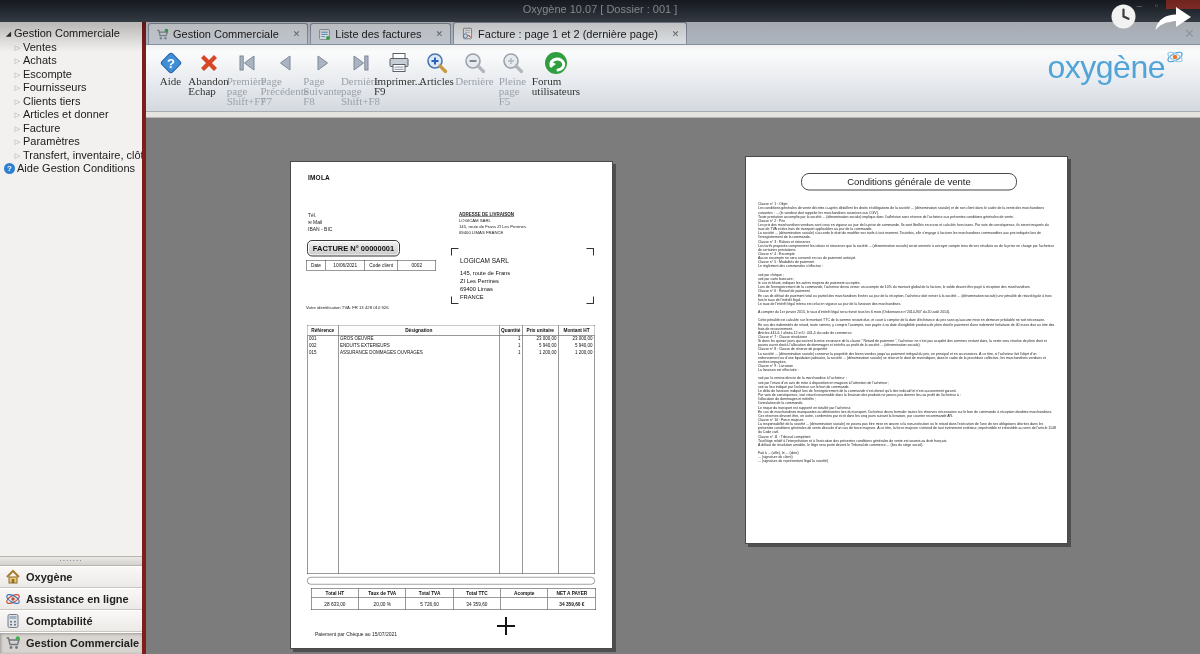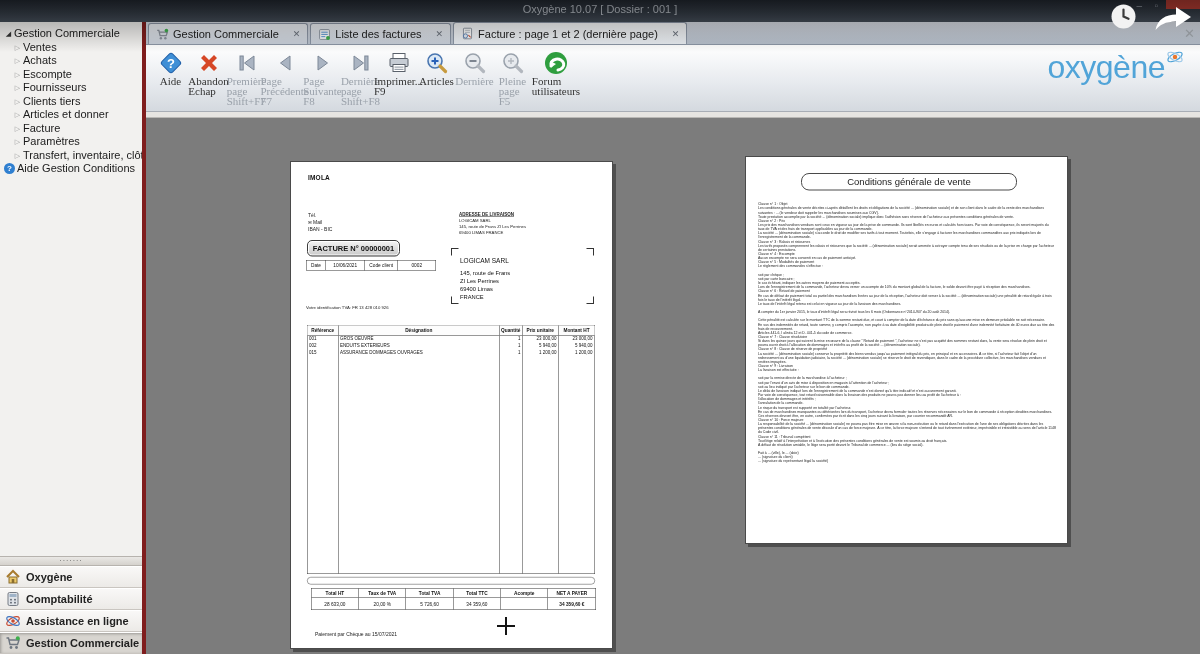--- a/index.html
+++ b/index.html
@@ -228,36 +228,36 @@
       <div class="module">
         <svg width="16" height="16" viewBox="0 0 16 16">
             <path d="M2 8 L8 2 L14 8" fill="none" stroke="#a87b2e" stroke-width="2"></path>
             <rect x="4" y="8" width="8" height="6" fill="#ecc96b" stroke="#8a6d2f"></rect>
             <rect x="6.7" y="10" width="2.6" height="4" fill="#8a6d2f"></rect>
           </svg>
         <span>Oxygène</span>
       </div>
       <div class="module">
         <svg width="16" height="16" viewBox="0 0 16 16">
+            <ellipse cx="8" cy="8" rx="7" ry="3.2" fill="none" stroke="#c84b32" stroke-width="1.2" transform="rotate(-30 8 8)"></ellipse>
+            <ellipse cx="8" cy="8" rx="7" ry="3.2" fill="none" stroke="#3f74c0" stroke-width="1.2" transform="rotate(30 8 8)"></ellipse>
+            <circle cx="8" cy="8" r="1.8" fill="#c84b32"></circle>
+          </svg>
+        <span>Assistance en ligne</span>
+      </div>
+      <div class="module">
+        <svg width="16" height="16" viewBox="0 0 16 16">
             <rect x="3" y="1.5" width="10" height="13" rx="1.5" fill="#dfe3e8" stroke="#767c85"></rect>
             <rect x="4.5" y="3" width="7" height="3" fill="#9fb3c8"></rect>
             <circle cx="6" cy="8.7" r=".9" fill="#5a616b"></circle>
             <circle cx="10" cy="8.7" r=".9" fill="#5a616b"></circle>
             <circle cx="6" cy="11.7" r=".9" fill="#5a616b"></circle>
             <circle cx="10" cy="11.7" r=".9" fill="#5a616b"></circle>
           </svg>
         <span>Comptabilité</span>
-      </div>
-      <div class="module">
-        <svg width="16" height="16" viewBox="0 0 16 16">
-            <ellipse cx="8" cy="8" rx="7" ry="3.2" fill="none" stroke="#c84b32" stroke-width="1.2" transform="rotate(-30 8 8)"></ellipse>
-            <ellipse cx="8" cy="8" rx="7" ry="3.2" fill="none" stroke="#3f74c0" stroke-width="1.2" transform="rotate(30 8 8)"></ellipse>
-            <circle cx="8" cy="8" r="1.8" fill="#c84b32"></circle>
-          </svg>
-        <span>Assistance en ligne</span>
       </div>
       <div class="module selected">
         <svg width="16" height="16" viewBox="0 0 16 16">
             <path d="M1.5 3 H3.5 L5 9.5 H12.5 L14 5 H4" fill="none" stroke="#6e7680" stroke-width="1.4"></path>
             <circle cx="6" cy="12.5" r="1.4" fill="#6e7680"></circle>
             <circle cx="11.5" cy="12.5" r="1.4" fill="#6e7680"></circle>
             <circle cx="12.8" cy="3.2" r="2" fill="#3fae4d"></circle>
           </svg>
         <span>Gestion Commerciale</span>
       </div>

